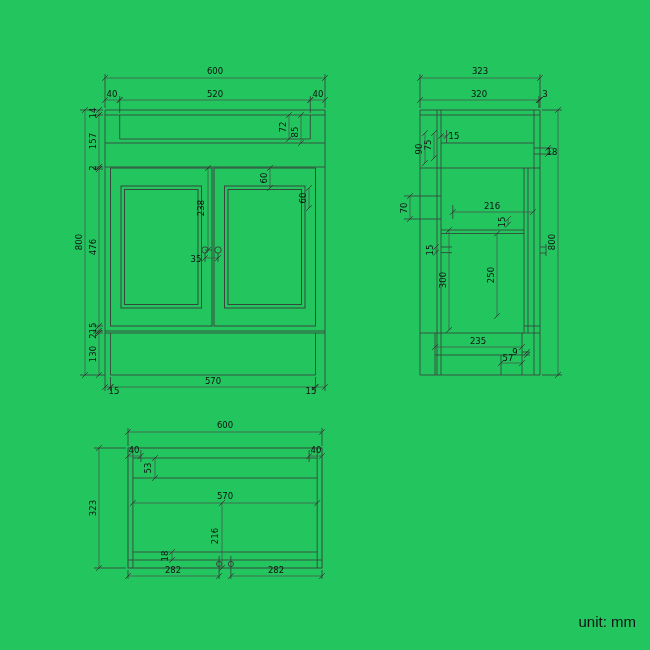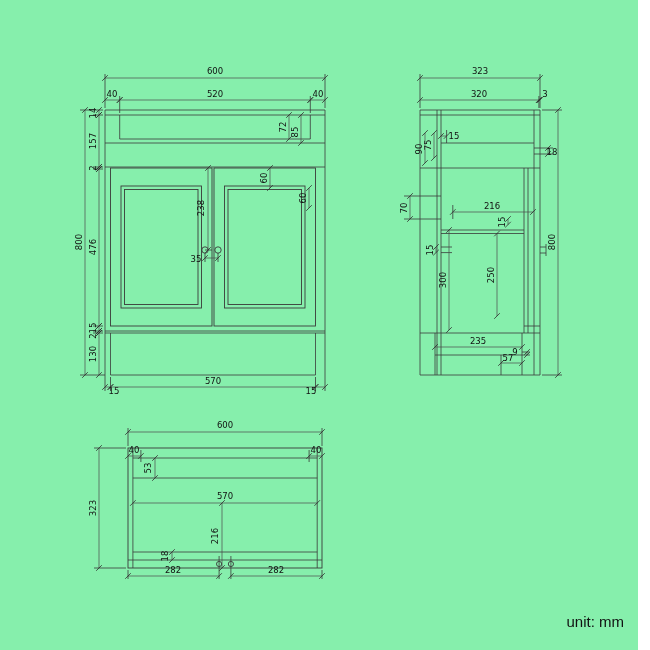--- a/index.html
+++ b/index.html
@@ -1,16 +1,16 @@
 <!DOCTYPE html>
 <html><head>
 <meta charset="utf-8">
 <style>
   html,body{margin:0;padding:0;background:#ffffff;}
-  .canvas{position:relative;width:638px;height:650px;background:#86efac;overflow:hidden;}
+  .canvas{position:relative;width:638px;height:650px;background:#22c55e;overflow:hidden;padding-left:12px;}
   .canvas svg{position:absolute;left:0;top:0;}
   svg line{stroke:#3a3a3a;stroke-width:0.8;}
   svg line.dim{stroke:#4a4a4a;stroke-width:0.7;}
   svg line.tick{stroke:#2f2f2f;stroke-width:0.8;}
   svg rect{fill:none;stroke:#3a3a3a;stroke-width:0.9;}
   svg circle{fill:none;stroke:#3a3a3a;stroke-width:0.9;}
   svg text{font:8.5px "DejaVu Sans", sans-serif;fill:#111;text-anchor:middle;}
   .unit-note{position:absolute;right:14px;bottom:20px;font:15px "Liberation Sans", sans-serif;color:#111;text-align:center;}
 </style>
 </head>

